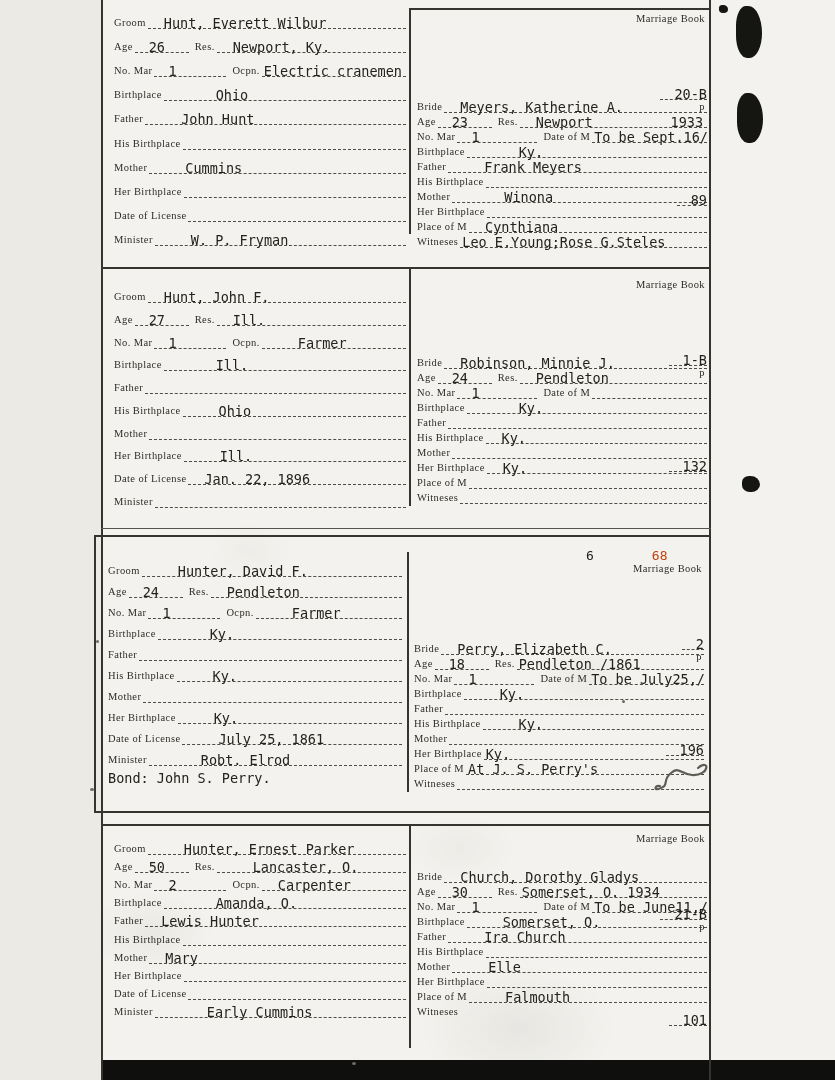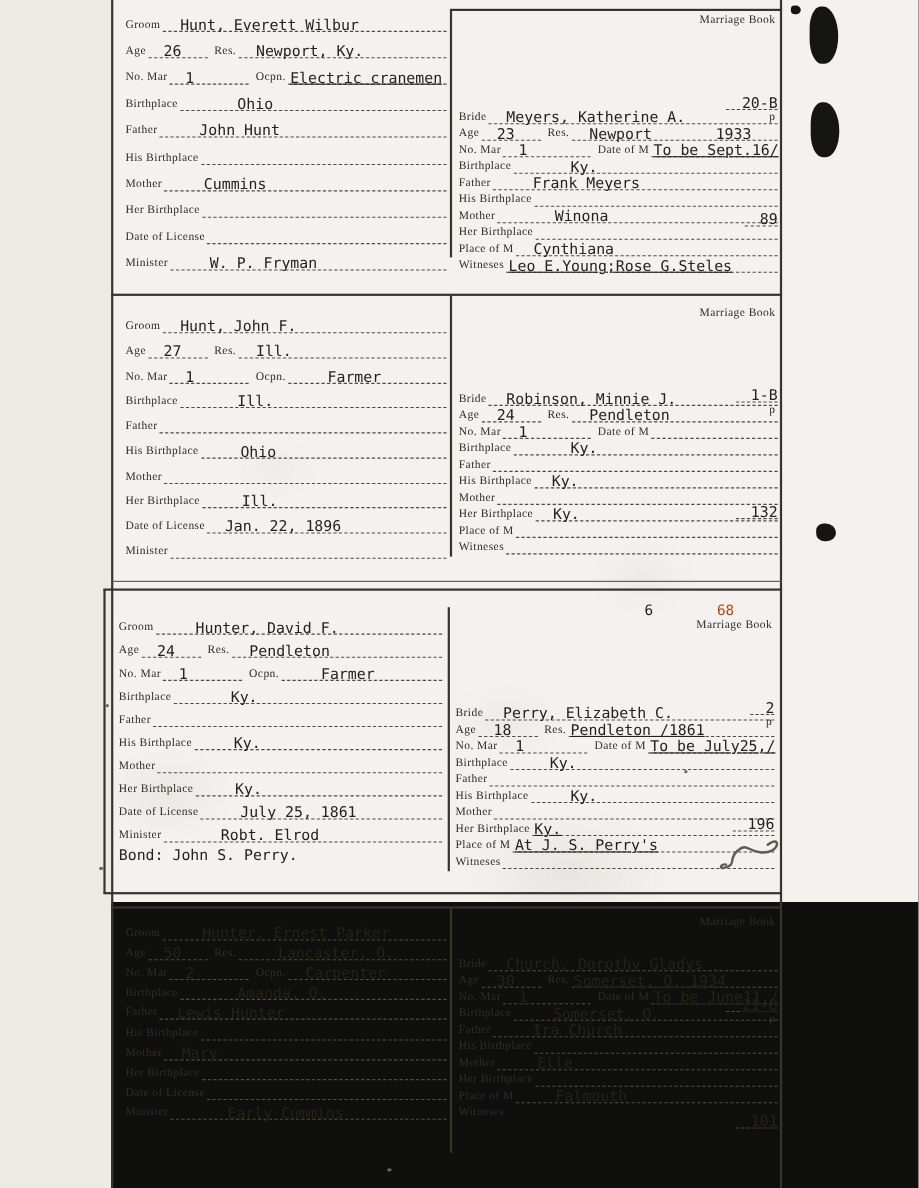--- a/index.html
+++ b/index.html
@@ -1,17 +1,17 @@
 <!DOCTYPE html>
 <html><head>
 <meta charset="utf-8">
 <style>
   html,body{margin:0;padding:0;}
   body{width:835px;height:1080px;position:relative;overflow:hidden;background:#0f0f0d;font-family:"Liberation Serif",serif;}
-  .page{position:absolute;left:0;top:0;width:835px;height:820px;background:#f3f2ee;}
+  .page{position:absolute;left:0;top:0;width:835px;height:1060px;background:#f3f2ee;}
   .page::before{content:"";position:absolute;inset:0;pointer-events:none;opacity:.55;background:
     radial-gradient(90px 60px at 18% 88%, rgba(120,118,110,.14), transparent 70%),
     radial-gradient(140px 90px at 62% 97%, rgba(110,108,100,.16), transparent 70%),
     radial-gradient(70px 50px at 70% 64%, rgba(120,118,110,.10), transparent 70%),
     radial-gradient(60px 40px at 30% 52%, rgba(120,118,110,.08), transparent 70%),
     radial-gradient(80px 50px at 55% 80%, rgba(120,118,110,.10), transparent 70%);}
   .left-margin{position:absolute;left:0;top:0;width:101px;height:1080px;background:#eceae5;}
   .blob{position:absolute;background:#151512;border-radius:40% 55% 50% 45%;}
   .speck{position:absolute;background:#6b6a63;border-radius:50%;}
   .vline{position:absolute;width:2px;background:#35342f;}
@@ -24,24 +24,24 @@
   .fill{flex:1 1 auto;border-bottom:1.5px dashed #4d4c45;display:flex;align-items:flex-end;min-width:0;overflow:visible;}
   .nofill{border-bottom:none;}
   .f55{flex:0 0 54px;text-align:right;}
   .f70{flex:0 0 72px;}
   .f82{flex:0 0 80px;}
   .f72{flex:0 0 74px;}
   .f90{flex:0 0 92px;}
   .spacer{flex:1 1 auto;}
   .val{font:13.5px "DejaVu Sans Mono",monospace;color:#23221d;white-space:nowrap;line-height:14px;position:relative;top:2px;margin-left:16px;}
   .f55 .val,.f70 .val,.f82 .val,.f72 .val,.f90 .val{margin-left:14px;}
-  .ml0{margin-left:2px;text-decoration:underline;}
+  .ml0{margin-left:2px;}
   .ml36{margin-left:36px;}
   .ml52{margin-left:52px;}
-  .note{margin-left:58px;}
+  .note{margin-left:78px;}
   .row-book{padding-left:62px;flex-direction:column;}
   .row-corr{min-height:14px;}
   .corr-a{font:13px "DejaVu Sans Mono",monospace;color:#23221d;margin-left:172px;line-height:13px;}
   .corr-b{font:13px "DejaVu Sans Mono",monospace;color:#c2410c;margin-left:58px;line-height:13px;margin-top:43px;}
   .bond .val{margin-left:0;top:0;}
   svg{display:block;}
 </style>
 </head>
 <body>
 

